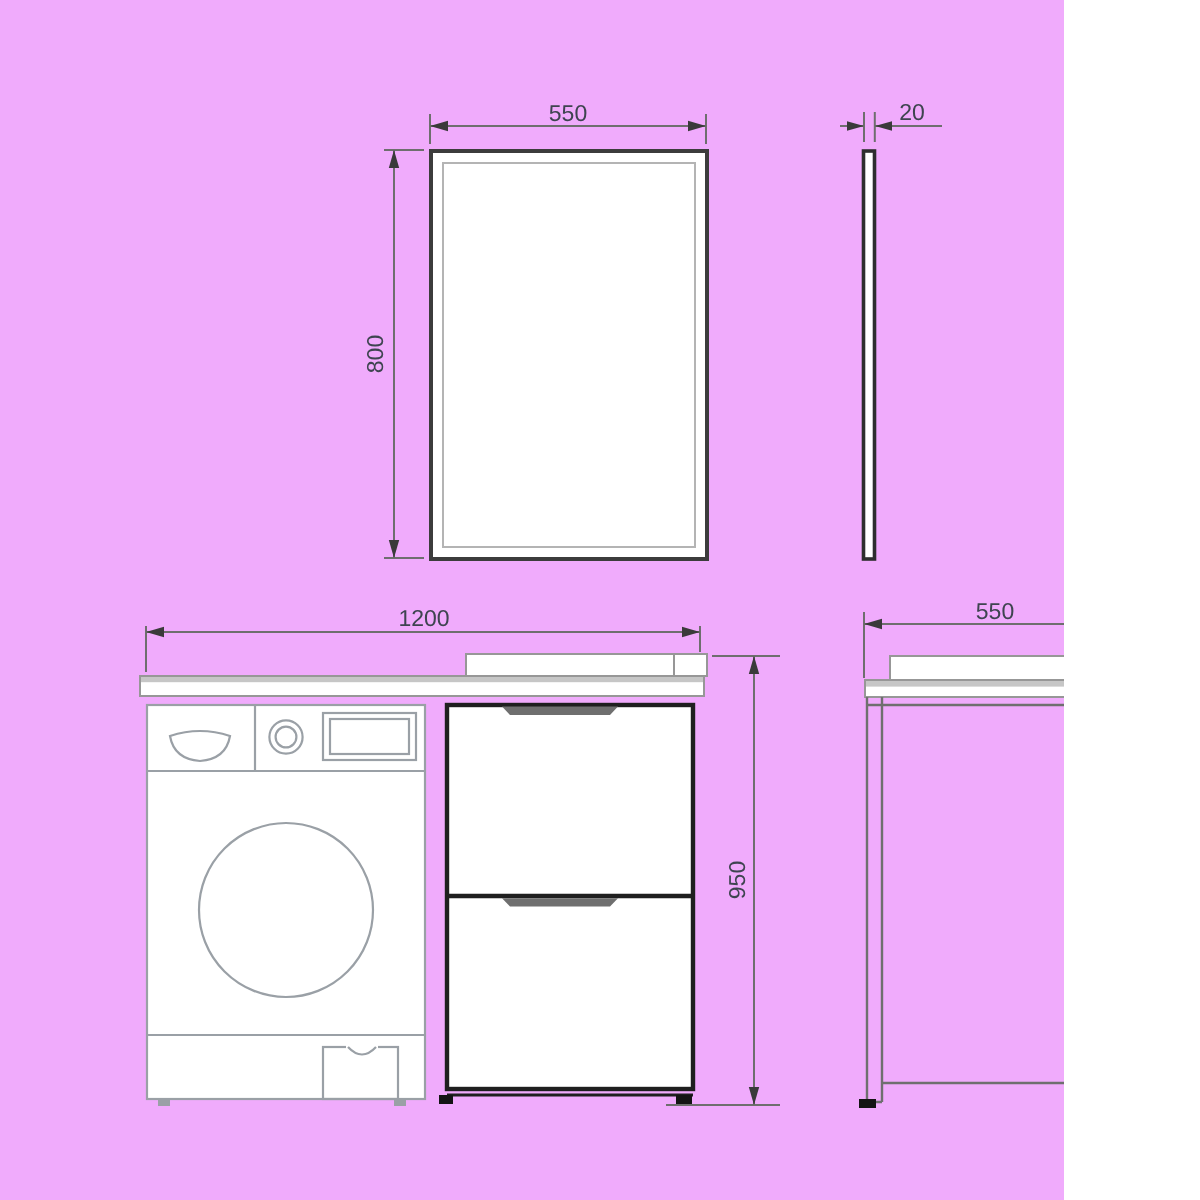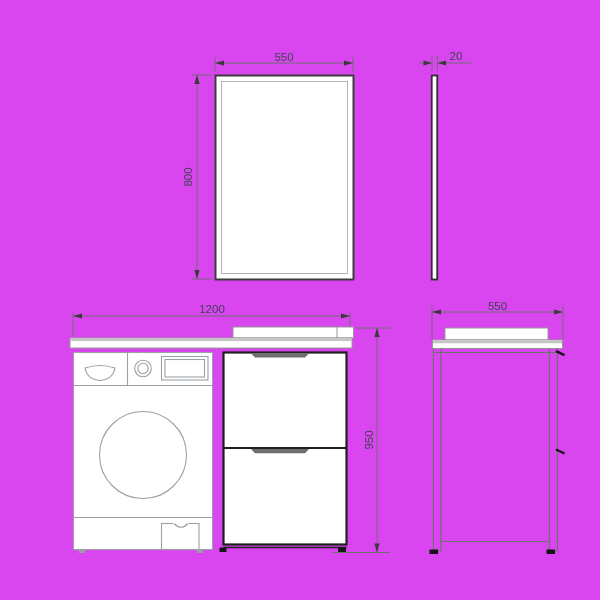--- a/index.html
+++ b/index.html
@@ -1,16 +1,16 @@
 <!DOCTYPE html>
 <html><head>
 <meta charset="utf-8">
 <style>
   html,body{margin:0;padding:0;background:#ffffff;}
-  .canvas{position:relative;width:600px;height:600px;background:#d946ef;overflow:hidden;
+  .canvas{position:relative;width:532px;height:600px;background:#f0abfc;overflow:hidden;
           font-family:"Liberation Sans", sans-serif;text-decoration:underline;}
   svg{position:absolute;left:0;top:0;}
   .thin{stroke:#9aa0a6;stroke-width:1.1;fill:none;}
   .thinf{stroke:#9aa0a6;stroke-width:1.1;fill:#ffffff;}
   .gray{stroke:#979797;stroke-width:1;fill:none;}
   .grayf{stroke:#979797;stroke-width:1;fill:#ffffff;}
   .mid{stroke:#6f6f6f;stroke-width:1.2;fill:none;}
   .thick{stroke:#1f1f1f;stroke-width:2.2;fill:none;}
   .thickf{stroke:#1f1f1f;stroke-width:2.2;fill:#ffffff;}
   .dim{stroke:#6e6e6e;stroke-width:1;fill:none;}

